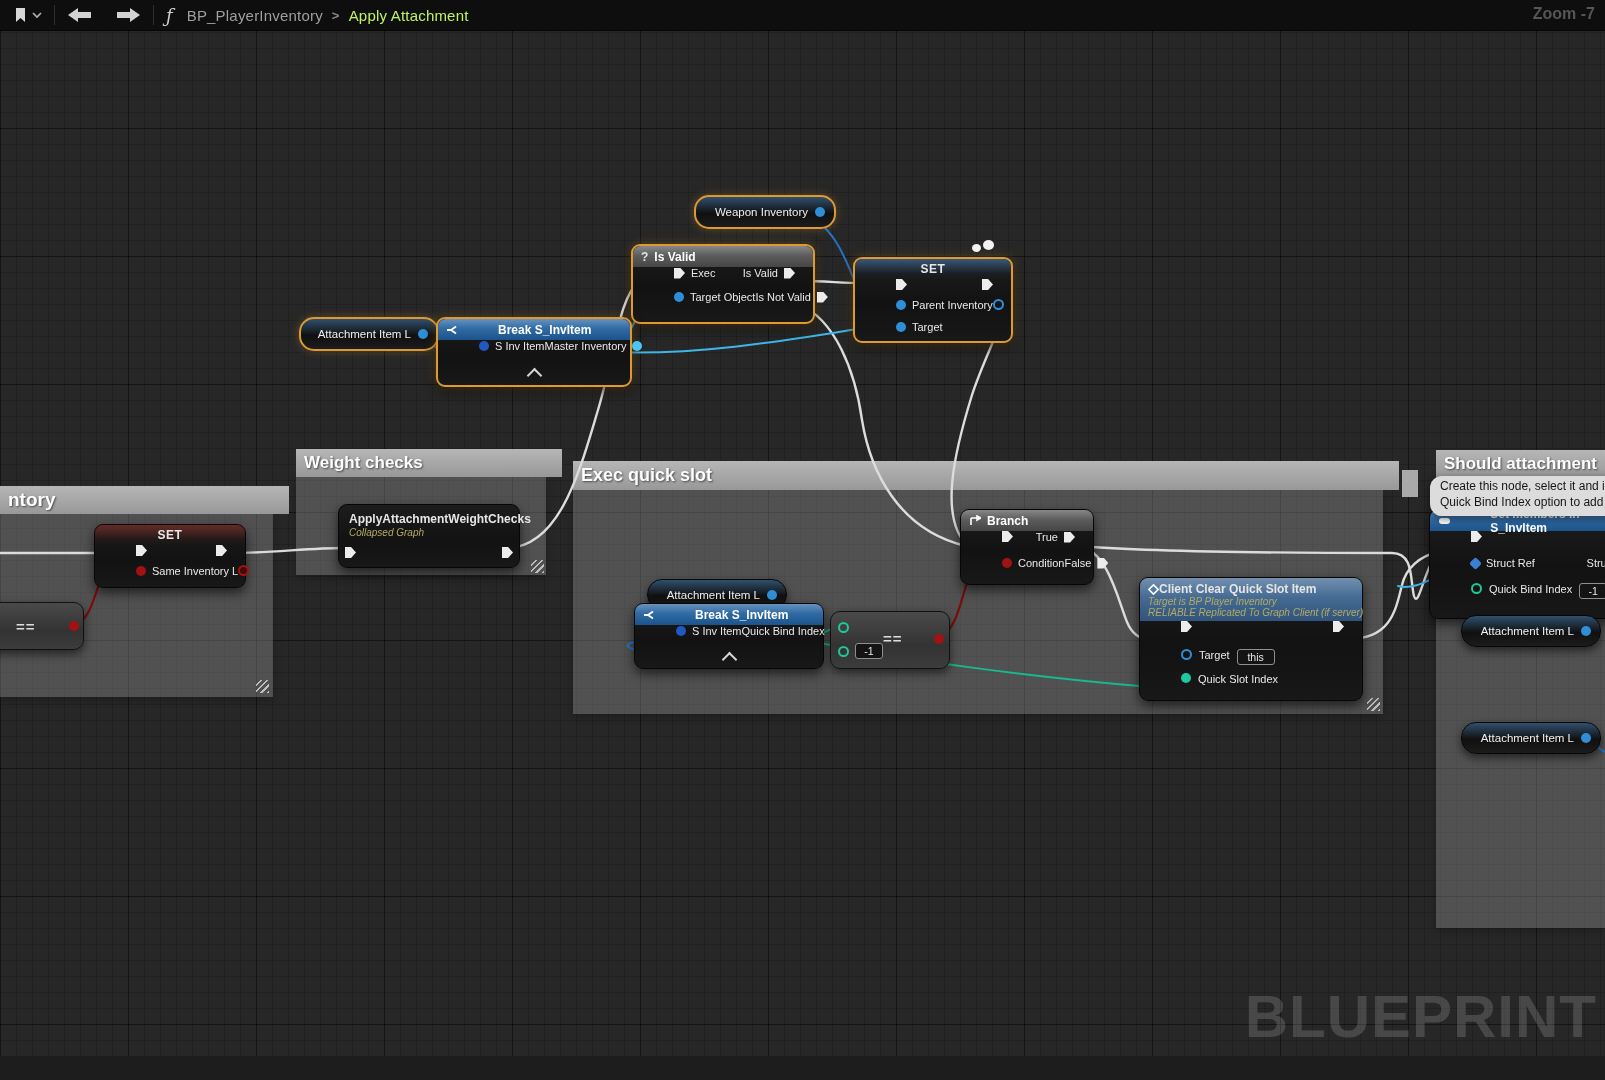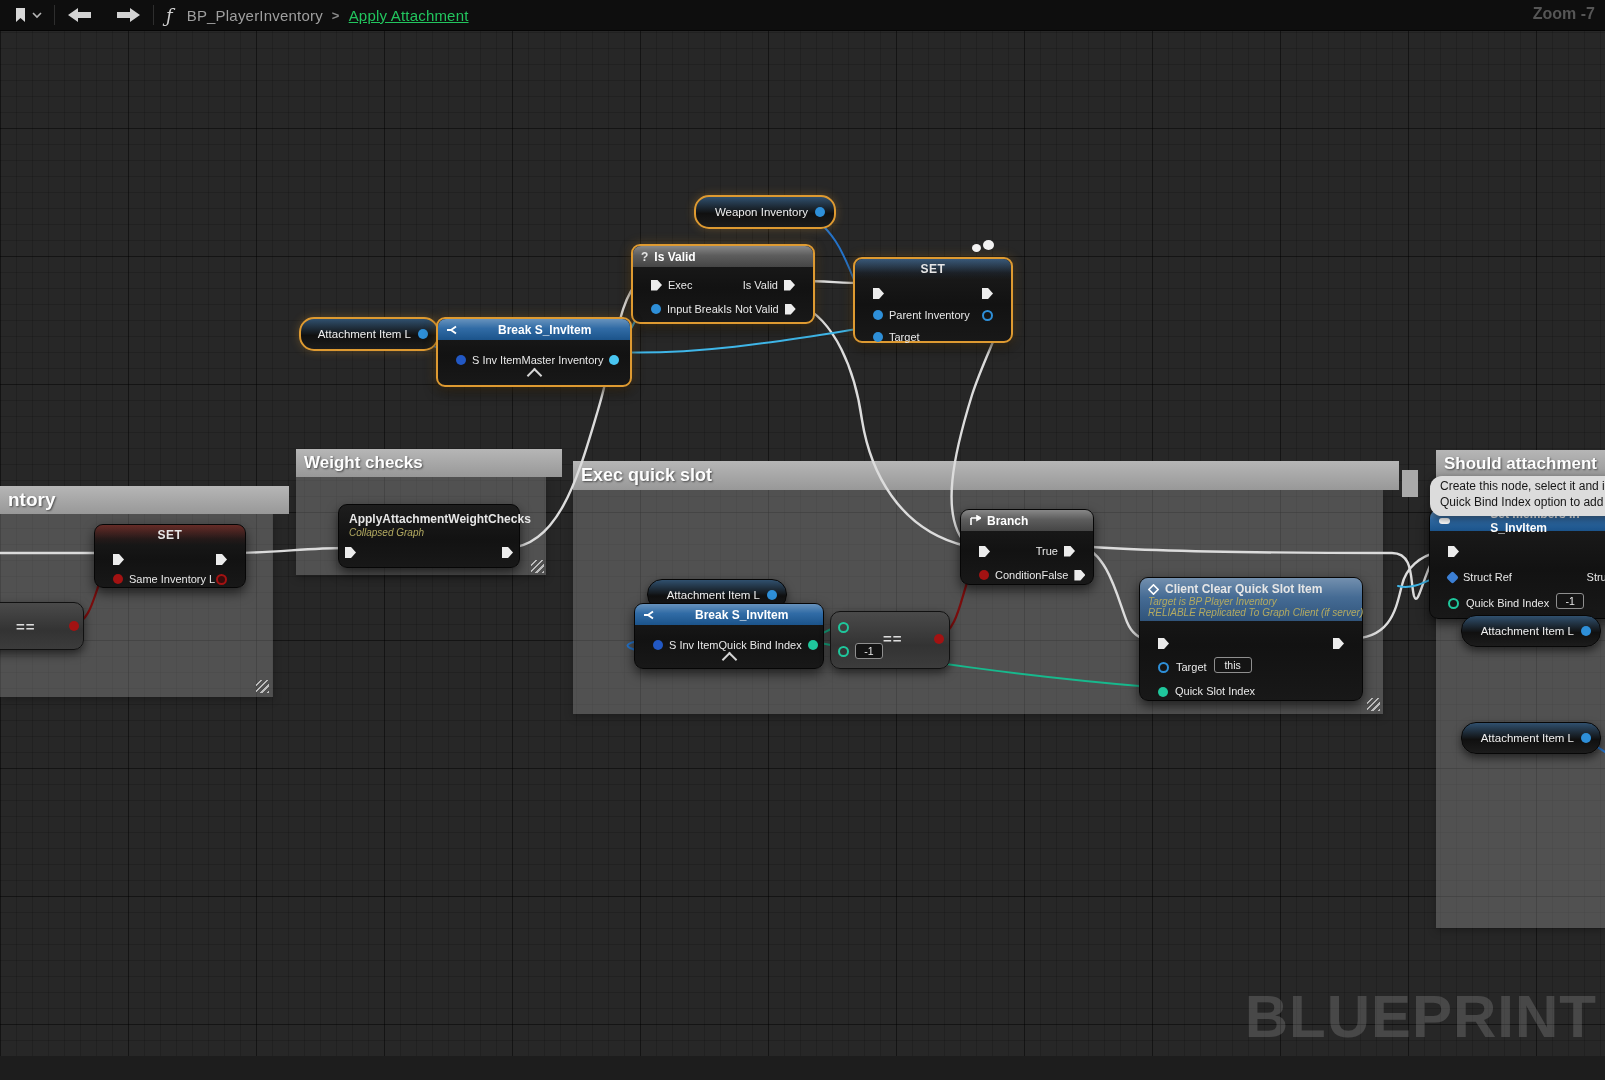--- a/index.html
+++ b/index.html
@@ -16,42 +16,42 @@
       linear-gradient(90deg,rgba(0,0,0,.16) 1px,transparent 1px);
     background-size:128px 128px,128px 128px,16px 16px,16px 16px;}
   #bottom-strip{left:0;top:1056px;width:1605px;height:24px;background:#1d1d1d;}
 
   
   #topbar{left:0;top:0;width:1605px;height:30px;background:#0e0e0e;border-bottom:1px solid #050505;
           display:flex;align-items:center;color:#a9a9a9;z-index:60;}
   #topbar .sep{width:1px;height:20px;background:#2e2e2e;margin:0 12px;}
   .tb-ic{display:flex;align-items:center;justify-content:center;}
   #breadcrumb{font-size:15px;letter-spacing:.2px;color:#9f9f9f;display:flex;gap:9px;align-items:center;}
-  #breadcrumb .cur{color:#22c55e;text-decoration:underline;}
+  #breadcrumb .cur{color:#bef264;}
   #breadcrumb .bc-sep{color:#8a8a8a;font-weight:bold;font-size:13px;}
   #zoom-label{position:absolute;right:10px;top:5px;font-size:16px;font-weight:bold;color:#565656;}
 
   
   .comment-body{background:rgba(163,163,163,.34);box-shadow:0 3px 8px rgba(0,0,0,.25);}
   .comment-title{background:linear-gradient(180deg,#b6b6b6,#989898);color:#fdfdfd;font-weight:bold;
      text-shadow:1px 1px 2px rgba(0,0,0,.55);display:flex;align-items:center;padding:0 8px;
      white-space:nowrap;overflow:hidden;}
   .rz{width:13px;height:13px;background:repeating-linear-gradient(135deg,transparent 0 3px,#d8d8d8 3px 4.5px);opacity:.8;}
 
   
   .node{background:linear-gradient(180deg,#1d1d1d,#121212 55%,#181818);border:1px solid #060606;
         border-radius:9px;box-shadow:0 5px 12px rgba(0,0,0,.6);color:#e6e6e6;z-index:30;}
   .node.sel{border:2.5px solid #de9a31;box-shadow:0 0 12px rgba(222,154,49,.28),0 5px 12px rgba(0,0,0,.6);}
   .ntitle{height:21px;border-radius:8px 8px 0 0;display:flex;align-items:center;gap:6px;padding:0 8px;
           font-size:12px;font-weight:bold;color:#fff;
           background-image:linear-gradient(180deg,rgba(255,255,255,.32),rgba(255,255,255,.08) 45%,rgba(0,0,0,.12));}
   .t-gray{background-color:#4f4f4f;}
   .t-blue{background-color:#1f5f9e;gap:40px;}
   .t-steel{background-color:#37608c;}
-  .nrow{display:flex;align-items:flex-end;justify-content:space-between;padding:0 18px;font-size:11px;color:#e8e8e8;}
+  .nrow{display:flex;align-items:flex-start;justify-content:space-between;padding:0 18px;font-size:11px;color:#e8e8e8;margin-left:23px;}
   .pg{display:flex;align-items:center;gap:6px;white-space:nowrap;}
   .sheen{height:20px;border-radius:8px 8px 0 0;display:flex;align-items:center;justify-content:center;
          font-size:12px;font-weight:bold;letter-spacing:.5px;}
   .sheen-blue{background:linear-gradient(180deg,rgba(90,160,230,.45),rgba(40,80,130,.12) 70%,transparent);}
   .sheen-red{background:linear-gradient(180deg,rgba(190,60,50,.45),rgba(120,30,25,.12) 70%,transparent);}
   .subtxt{font-size:10px;font-style:italic;color:#b3aa61;line-height:11px;white-space:nowrap;}
 
   
   .pe{width:11px;height:11px;background:#ececec;flex:0 0 auto;
       clip-path:polygon(0 0,55% 0,100% 50%,55% 100%,0 100%);}
@@ -179,21 +179,21 @@
       <span>Exec</span>
       </div>
     <div class="pg">
         <span>Is Valid</span>
       <span class="pe"></span>
       </div>
   </div>
   <div class="nrow" style="height:24px;">
     <div class="pg">
         <span class="pc c-blue"></span>
-      <span>Input Break</span>
+      <span>Target Object</span>
       </div>
     <div class="pg">
         <span>Is Not Valid</span>
       <span class="pe"></span>
       </div>
   </div>
 </div>
 
 <div class="pill sel abs" style="left:694px;top:195px;width:120px;height:30px;">
   <span>Weapon Inventory</span>
@@ -307,21 +307,21 @@
   <span class="ring r-green" style="position:absolute;left:7px;top:10px;"></span>
   <span class="ring r-green" style="position:absolute;left:7px;top:34px;"></span>
   <span class="vbox" style="position:absolute;left:24px;top:31px;">-1</span>
   <span class="eqop" style="position:absolute;left:52px;top:18px;">==</span>
   <span class="pc c-red" style="position:absolute;right:5px;top:22px;"></span>
 </div>
 
 <div class="node abs" style="left:1139px;top:577px;width:222px;height:122px;">
   <div class="t-steel" style="border-radius:8px 8px 0 0;padding:4px 8px 3px;
        background-image:linear-gradient(180deg,rgba(255,255,255,.30),rgba(255,255,255,.07) 45%,rgba(0,0,0,.12));">
-    <div style="display:flex;align-items:center;gap:6px;font-size:12px;font-weight:bold;">
+    <div style="display:flex;align-items:center;font-size:12px;font-weight:bold;">
       <svg width="11" height="11">
         <rect x="2.2" y="2.2" width="6.6" height="6.6" fill="none" stroke="#fff" stroke-width="1.6" transform="rotate(45 5.5 5.5)"></rect>
         </svg>
       <span>Client Clear Quick Slot Item</span>
     </div>
     <div class="subtxt">Target is BP Player Inventory</div>
     <div class="subtxt">RELIABLE Replicated To Graph Client (if server)</div>
   </div>
   <div class="nrow" style="height:28px;">
     <span class="pe"></span>

